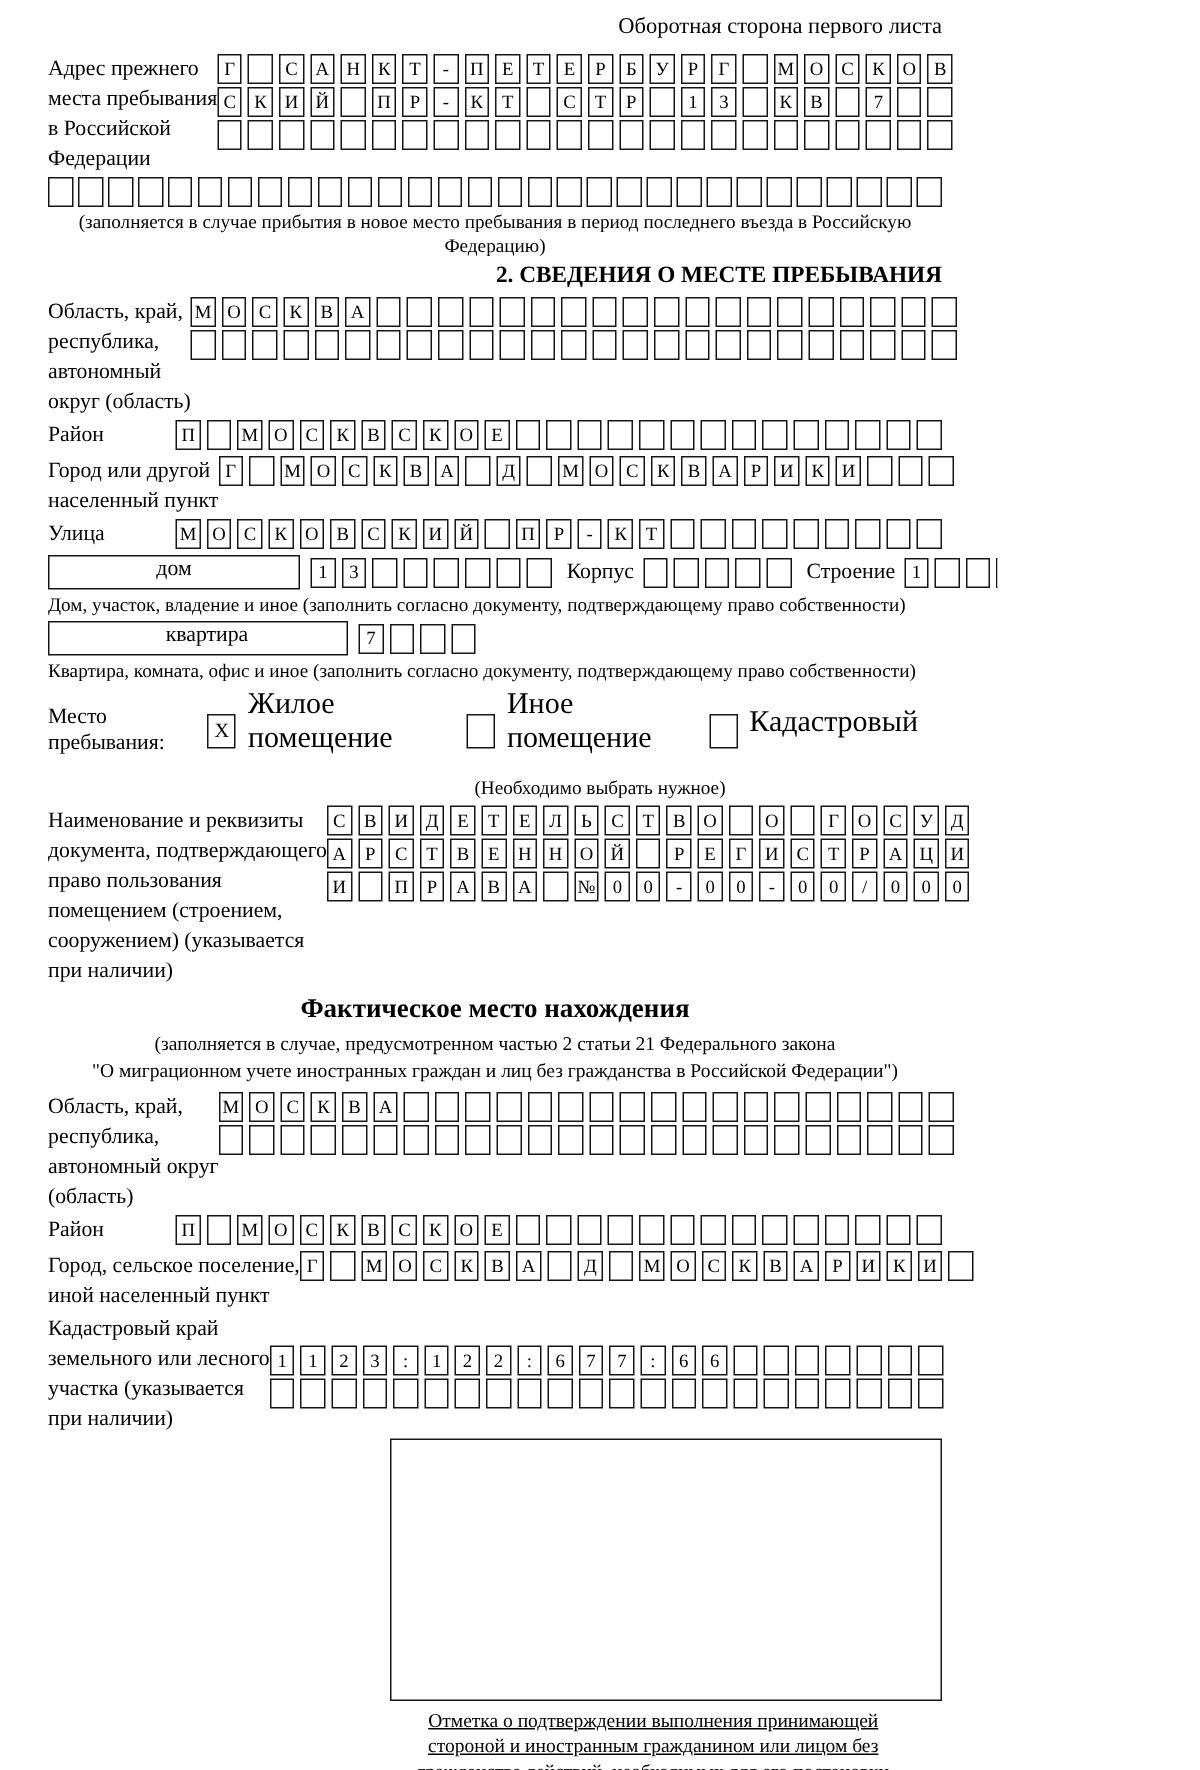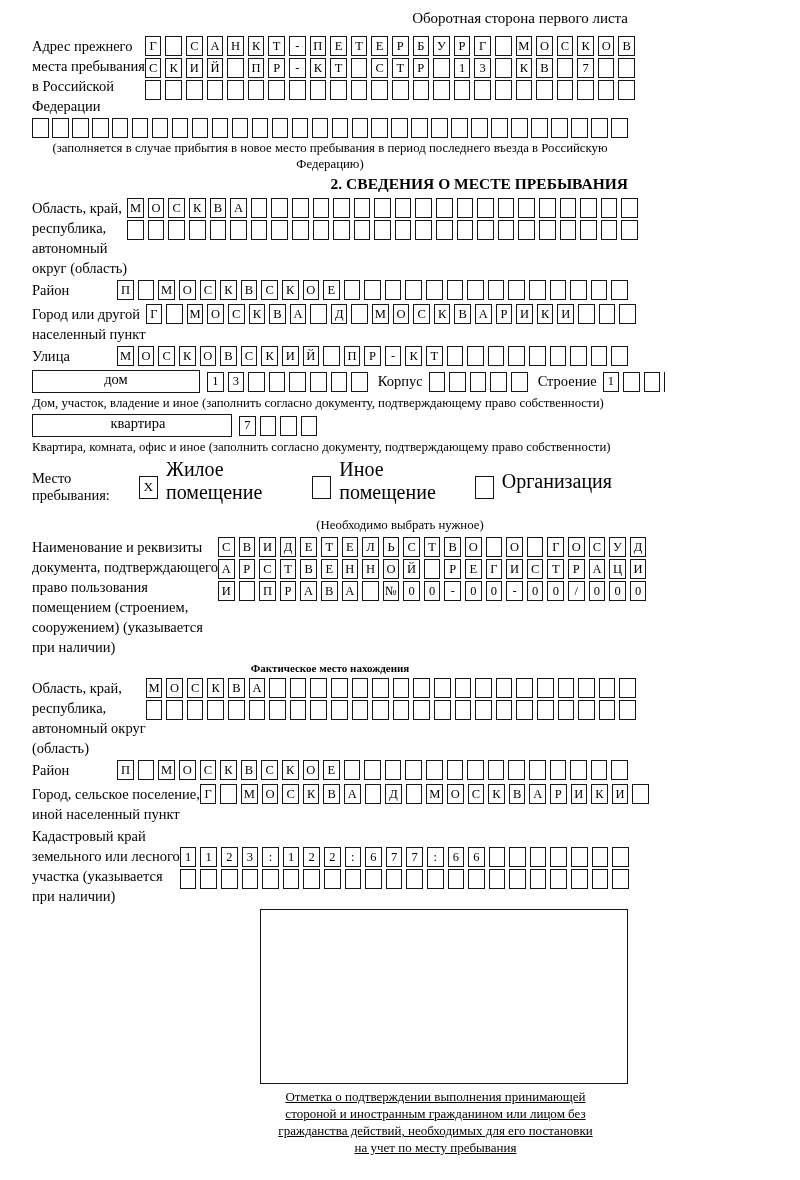--- a/index.html
+++ b/index.html
@@ -17,21 +17,21 @@
   .boxrow.spread { justify-content:space-between; gap:0; }
   .cbox {
     width:16.6px; height:20px; border:1.7px solid #161616; background:#fff;
     display:inline-flex; align-items:center; justify-content:center;
     font-size:12.5px; line-height:1; flex:none;
   }
   .caption { font-size:12.8px; line-height:16px; margin:1px 0 3px 0; }
   .caption.center { text-align:center; }
 
   .h2 { text-align:right; font-weight:bold; font-size:15.5px; margin:3px 0 5px 0; }
-  .h3 { text-align:center; font-weight:bold; font-size:11px; margin:5px 0 4px 0; }
+  .h3 { text-align:center; font-weight:bold; font-size:18px; margin:5px 0 4px 0; }
   .note-center { text-align:center; font-size:13px; line-height:18px; white-space:pre-line; margin-bottom:5px; }
 
   .inline-row { display:flex; align-items:center; font-size:14.5px; margin-bottom:2px; }
   .widebox { height:23px; border:1.7px solid #161616; display:flex; justify-content:center; font-size:14.5px; flex:none; }
   .wb-house { width:168px; }
   .wb-apt { width:200px;padding-left:12px; }
   .subboxes { display:flex; gap:4px; margin-left:7px; }
   .minilabel { margin:0 6px 0 10px; font-size:14.5px; }
   .chk { width:19px; height:23px; font-size:13.5px; }
   .optlabel { margin:0 16px 12px 8px; font-size:20px; }
@@ -379,21 +379,21 @@
   </div>
   <div class="caption">Квартира, комната, офис и иное (заполнить согласно документу, подтверждающему право собственности)</div>
 
   <div class="inline-row">
     <span>Место пребывания:</span>
     <span class="cbox chk" style="margin-left:8px">X</span>
     <span class="optlabel">Жилое помещение</span>
     <span class="cbox chk"></span>
     <span class="optlabel">Иное помещение</span>
     <span class="cbox chk"></span>
-    <span class="optlabel">Организация</span>
+    <span class="optlabel">Кадастровый</span>
   </div>
   <div class="chk-note">(Необходимо выбрать нужное)</div>
 
   <div class="frow">
     <div class="lbl">Наименование и реквизиты
 документа, подтверждающего
 право пользования
 помещением (строением,
 сооружением) (указывается
 при наличии)</div>
@@ -464,20 +464,22 @@
           <span class="cbox">0</span>
           <span class="cbox">/</span>
           <span class="cbox">0</span>
           <span class="cbox">0</span>
           <span class="cbox">0</span>
         </div>
     </div>
   </div>
 
   <div class="h3">Фактическое место нахождения</div>
+  <div class="note-center">(заполняется в случае, предусмотренном частью 2 статьи 21 Федерального закона
+"О миграционном учете иностранных граждан и лиц без гражданства в Российской Федерации")</div>
 
   <div class="frow">
     <div class="lbl">Область, край,
 республика,
 автономный округ
 (область)</div>
     <div class="rows">
       <div class="boxrow">
           <span class="cbox">М</span>
           <span class="cbox">О</span>

